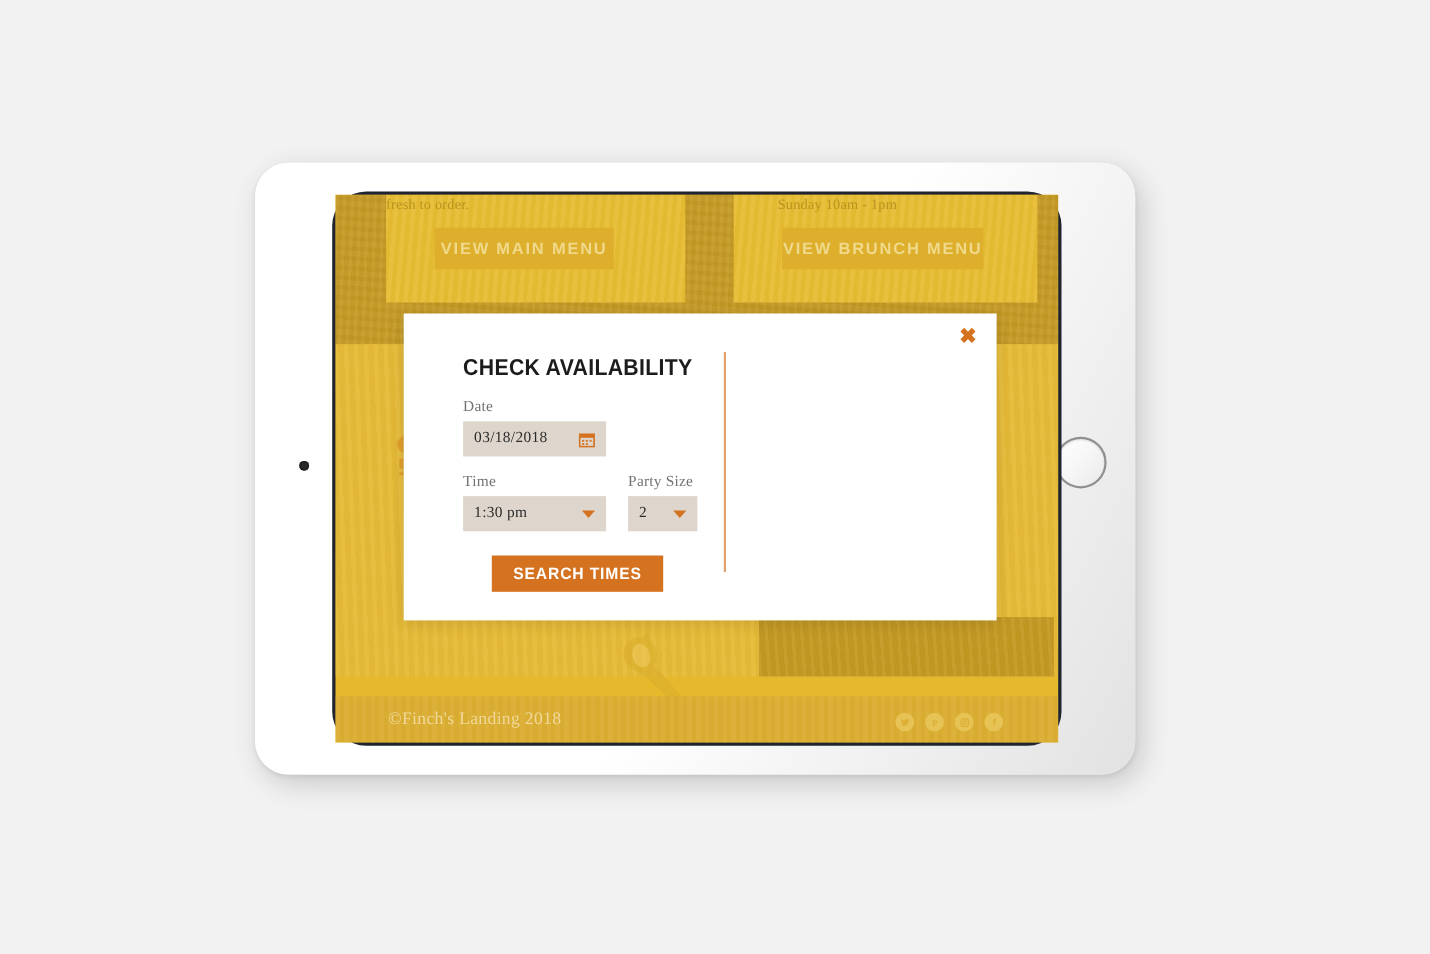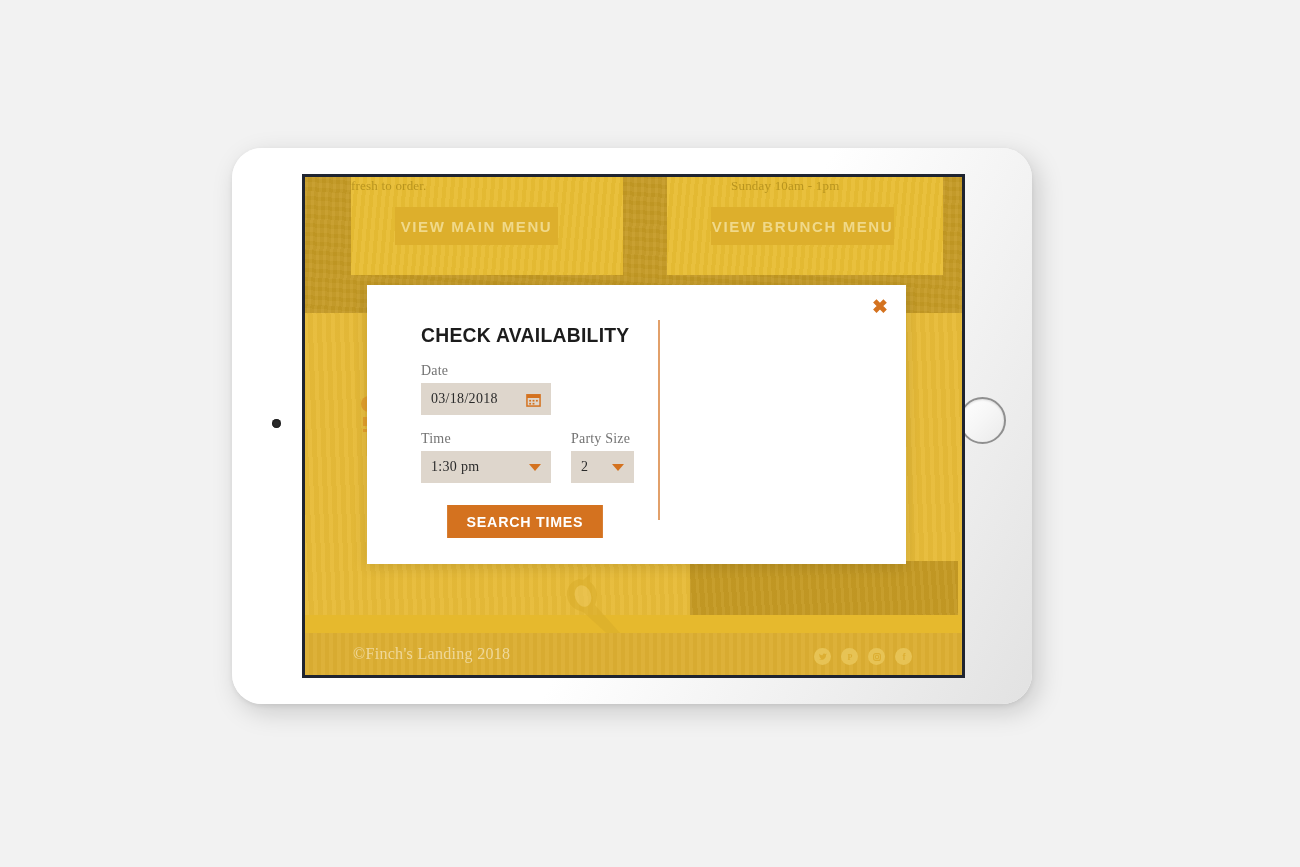--- a/index.html
+++ b/index.html
@@ -64,20 +64,21 @@
 
   
   #screen-frame {
     position: absolute;
     left: 70px;
     top: 26px;
     width: 663px;
     height: 504px;
     background: #1f2430;
     padding: 3px;
+    border-radius: 31px;
   }
   #screen {
     position: relative;
     width: 100%;
     height: 100%;
     overflow: hidden;
     background: #e6b92d;
   }
 
   
@@ -123,21 +124,21 @@
 
   .menu-caption {
     position: absolute;
     top: 1px;
     font-family: "Liberation Serif", serif;
     font-size: 13px;
     color: #b8941f;
     letter-spacing: 0.2px;
   }
   .menu-caption.left  { left: 46px; }
-  .menu-caption.right { left: 426px; }
+  .menu-caption.right { left: 402px; }
 
   .menu-btn {
     position: absolute;
     top: 30px;
     height: 38px;
     background: #ddaf2c;
     display: flex;
     align-items: center;
     justify-content: center;
     font-family: "Liberation Sans Narrow", "Liberation Sans", sans-serif;

